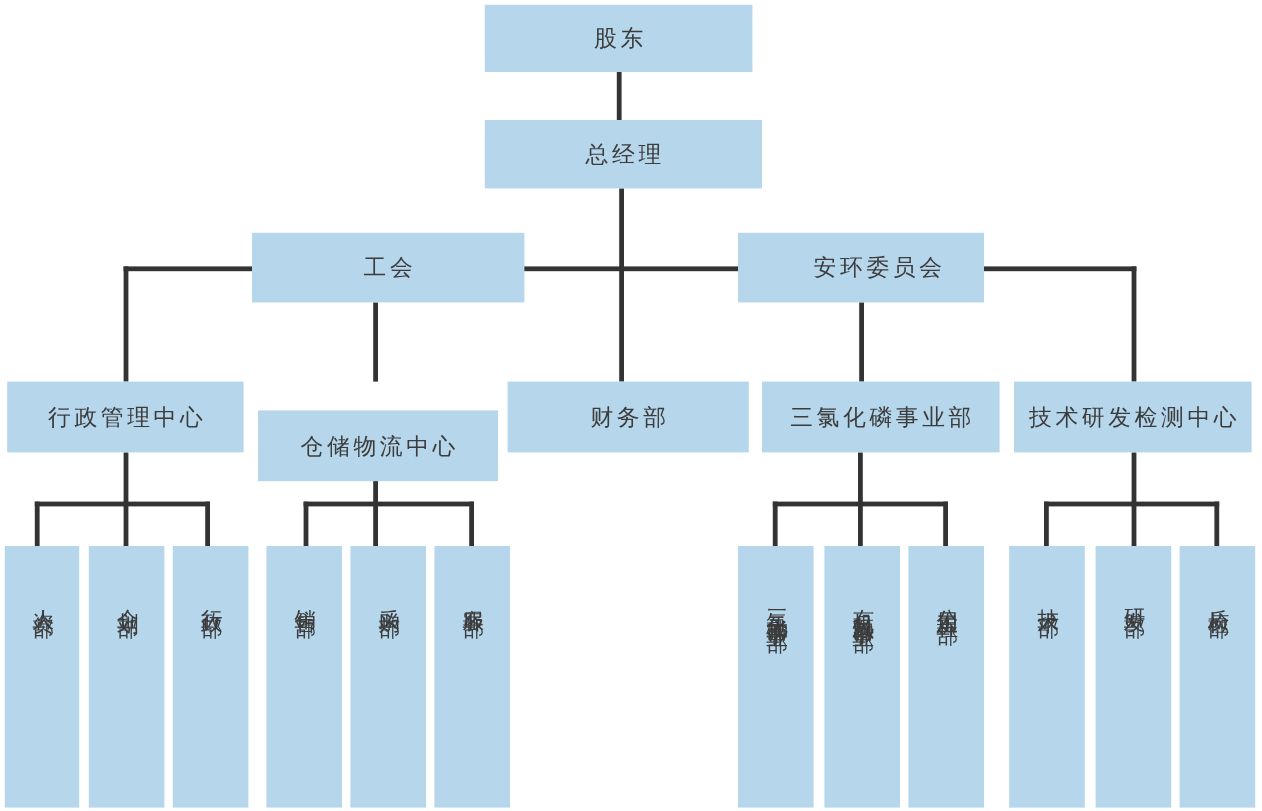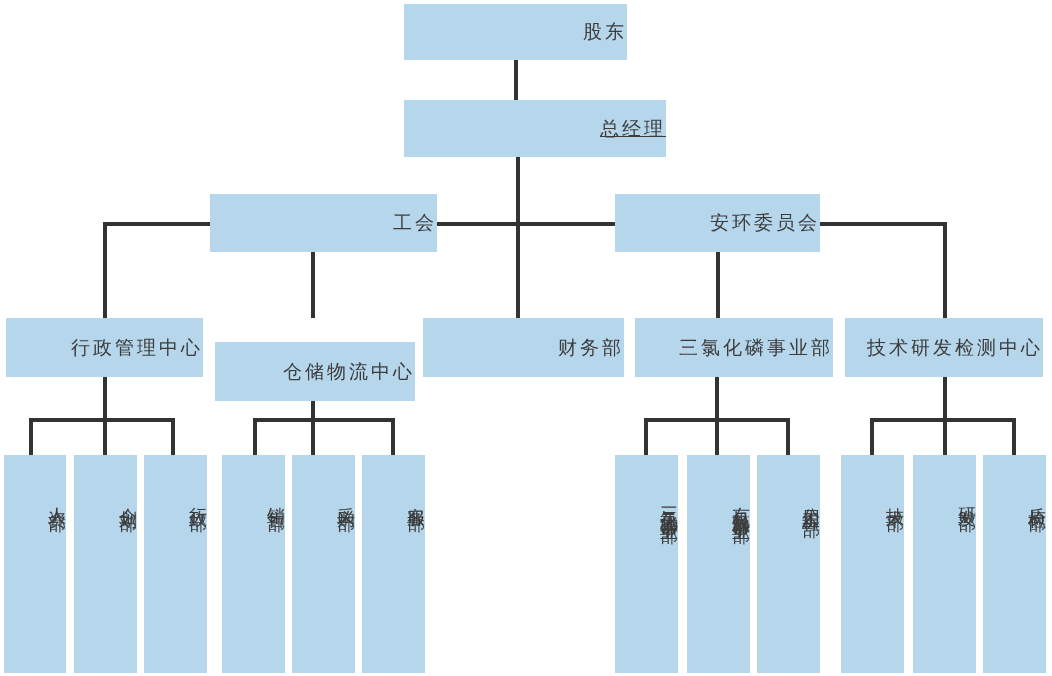--- a/index.html
+++ b/index.html
@@ -2,34 +2,34 @@
 <html><head>
 <meta charset="utf-8">
 <style>
   html,body { margin:0; padding:0; background:#ffffff; }
   .stage {
     position:relative; width:1052px; height:676px; background:#ffffff;
     overflow:hidden; font-family:"DejaVu Sans","Liberation Sans",sans-serif;
   }
   .node {
     position:absolute; background:#b5d6eb; color:#3c3c3c;
-    display:flex; align-items:center; justify-content:flex-end;
+    display:flex; align-items:center; justify-content:center;
     font-size:19px; letter-spacing:3px; box-sizing:border-box;
   }
   .node.h .lbl { white-space:nowrap; text-indent:3px; }
   .node.v { align-items:flex-start; padding-top:38px; font-size:18px; }
   .node.v .lbl {
     writing-mode:vertical-rl; -webkit-writing-mode:vertical-rl;
     text-orientation:upright; letter-spacing:3px; line-height:1;
   }
   .ln { position:absolute; background:#333333; }
 
   
   #n-gudong     { left:404px; top:4px;   width:223px; height:56px; }
-  #n-zongjingli { left:404px; top:100px; width:262px; height:57px;text-decoration:underline; }
+  #n-zongjingli { left:404px; top:100px; width:231px; height:57px; }
   #n-gonghui    { left:210px; top:194px; width:227px; height:58px; }
   #n-anhuan     { left:615px; top:194px; width:205px; height:58px;padding-left:28px; }
   #n-xingzhengzx{ left:6px;   top:318px; width:197px; height:59px; }
   #n-cangchu    { left:215px; top:318px; width:200px; height:59px;margin-top:24px; }
   #n-caiwu      { left:423px; top:318px; width:201px; height:59px; }
   #n-shengchan  { left:635px; top:318px; width:198px; height:59px; }
   #n-jishuzx    { left:845px; top:318px; width:198px; height:59px; }
   #n-renzi    { left:4px;   top:455px; width:62px; height:218px; }
   #n-qihua    { left:74px;  top:455px; width:63px; height:218px; }
   #n-xingzheng{ left:144px; top:455px; width:63px; height:218px; }

